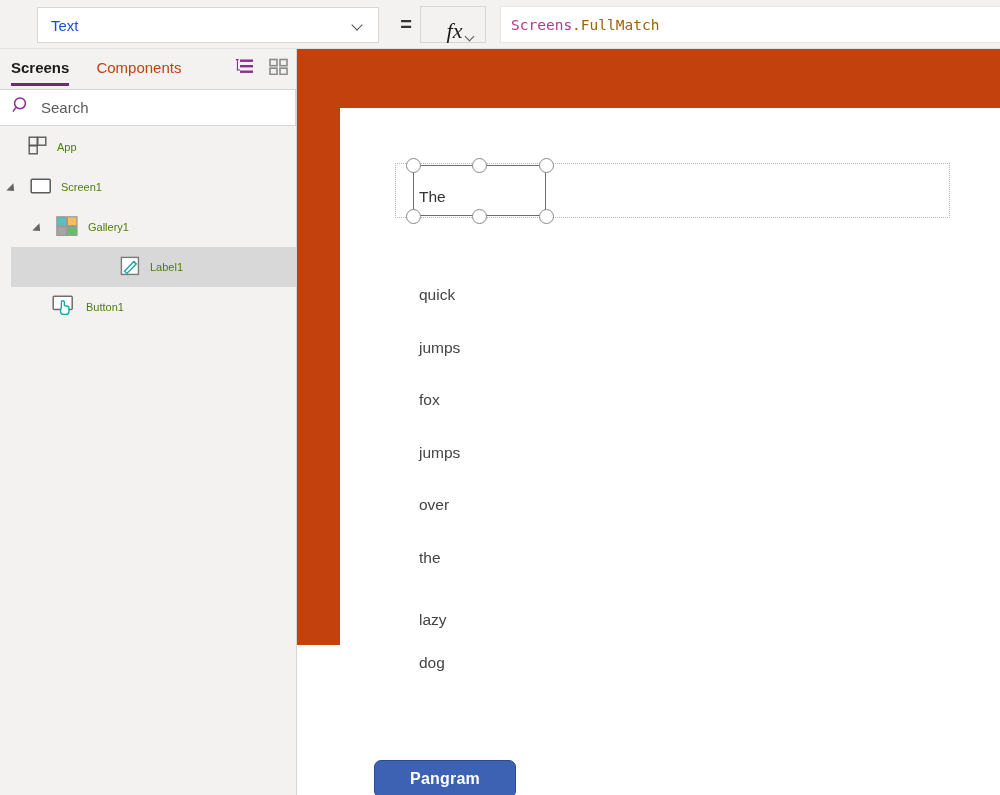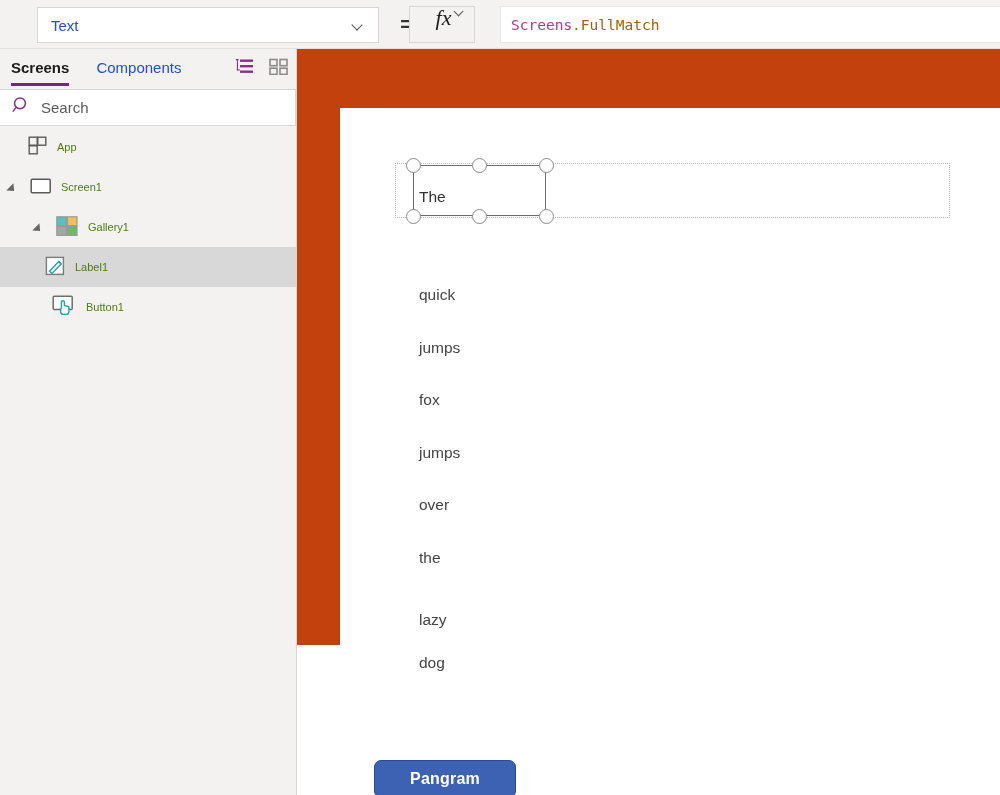--- a/index.html
+++ b/index.html
@@ -60,27 +60,27 @@
     left: 396px; top: 12px;
     width: 20px;
     text-align: center;
     font-size: 20px;
     color: #333;
     font-weight: 600;
     line-height: 24px;
   }
   .fx-box {
     position: absolute;
-    left: 409px; top: 6px;
+    left: 420px; top: 6px;
     width: 66px; height: 37px;
     background: #f3f2f1;
     border: 1px solid #d6d6d6;
     box-sizing: border-box;
     display: flex;
-    align-items: flex-start;
+    align-items: flex-end;
     justify-content: center;
     gap: 4px;
     cursor: pointer;
     padding-left: 17px;
   }
   .fx-glyph {
     font-family: "Liberation Serif", serif;
     font-style: italic;
     font-size: 22px;
     color: #1b1b1b;
@@ -127,21 +127,21 @@
     align-items: center;
   }
   .tab {
     font-size: 15px;
     color: #444;
     cursor: pointer;
     position: relative;
     padding-bottom: 3px;
   }
   .tab.screens { margin-left: 11px; font-weight: bold; color: #1b1b1b; }
-  .tab.components { margin-left: 27px; color: #1d4ed8; }
+  .tab.components { margin-left: 27px; color: #c2410c; }
   .tab.screens::after {
     content: "";
     position: absolute;
     left: 0; right: 0; bottom: -7px;
     height: 3px;
     background: #742774;
   }
   .tab-icons {
     position: absolute;
     right: 8px; top: 9px;
@@ -193,21 +193,21 @@
     transform: rotate(45deg);
     transform-origin: 3px 5px;
   }
   .tree-icon { flex: none; display: block; }
   .tree-label { margin-left: 9px; white-space: nowrap; }
 
   
   .ind-app     { padding-left: 28px; }
   .ind-screen  { padding-left: 9px; }
   .ind-gallery { padding-left: 35px; }
-  .ind-label   { padding-left: 45px; }
+  .ind-label   { padding-left: 109px; margin-left: 11px; }
   .ind-button  { padding-left: 52px; }
 
   
   .canvas-area {
     position: absolute;
     left: 297px; top: 49px;
     width: 703px; height: 596px;
     background: #c2410c;
   }
   .app-canvas {

